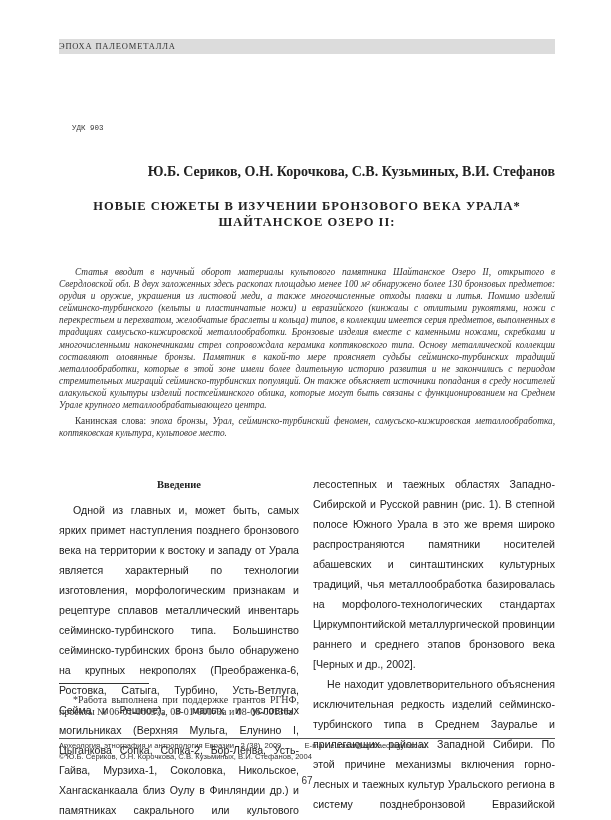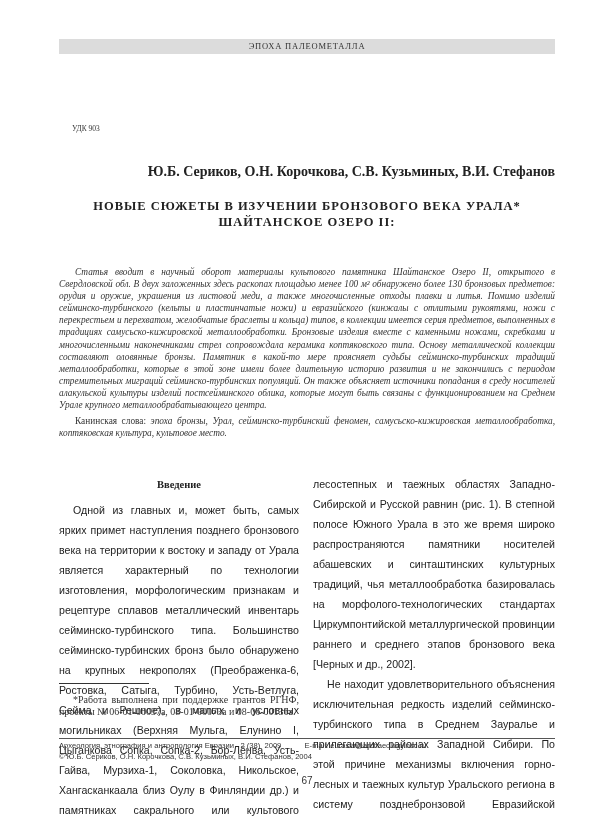--- a/index.html
+++ b/index.html
@@ -1,26 +1,26 @@
 <!DOCTYPE html>
 <html><head>
 <meta charset="utf-8">
 <style>
   html, body { margin: 0; padding: 0; background: #ffffff; }
   body { width: 611px; height: 820px; position: relative; overflow: hidden; color: #222; }
 
   .section-bar {
     position: absolute; left: 59px; top: 39px; width: 496px; height: 15px;
-    background: #dcdcdc; text-align: center;
+    background: #dcdcdc; 
     font-family: "Liberation Serif", serif; font-size: 8.5px; letter-spacing: 0.8px;
     line-height: 15px; color: #333;
   }
   .udk {
     position: absolute; left: 72px; top: 124px;
-    font-family: Liberation Serif, serif; font-size: 7.5px; color: #333;
+    font-family: Liberation Mono, monospace; font-size: 7.5px; color: #333;
   }
   .authors {
     position: absolute; right: 56px; top: 135px;
     font-family: "Liberation Serif", serif; font-weight: bold; font-size: 14px; color: #222; margin-top: 29px;
   }
   .title {
     position: absolute; left: 59px; width: 496px; top: 199px; text-align: center;
     font-family: "Liberation Serif", serif; font-weight: bold; font-size: 12.5px;
     letter-spacing: 1px; line-height: 15.5px; color: #222;
   }

